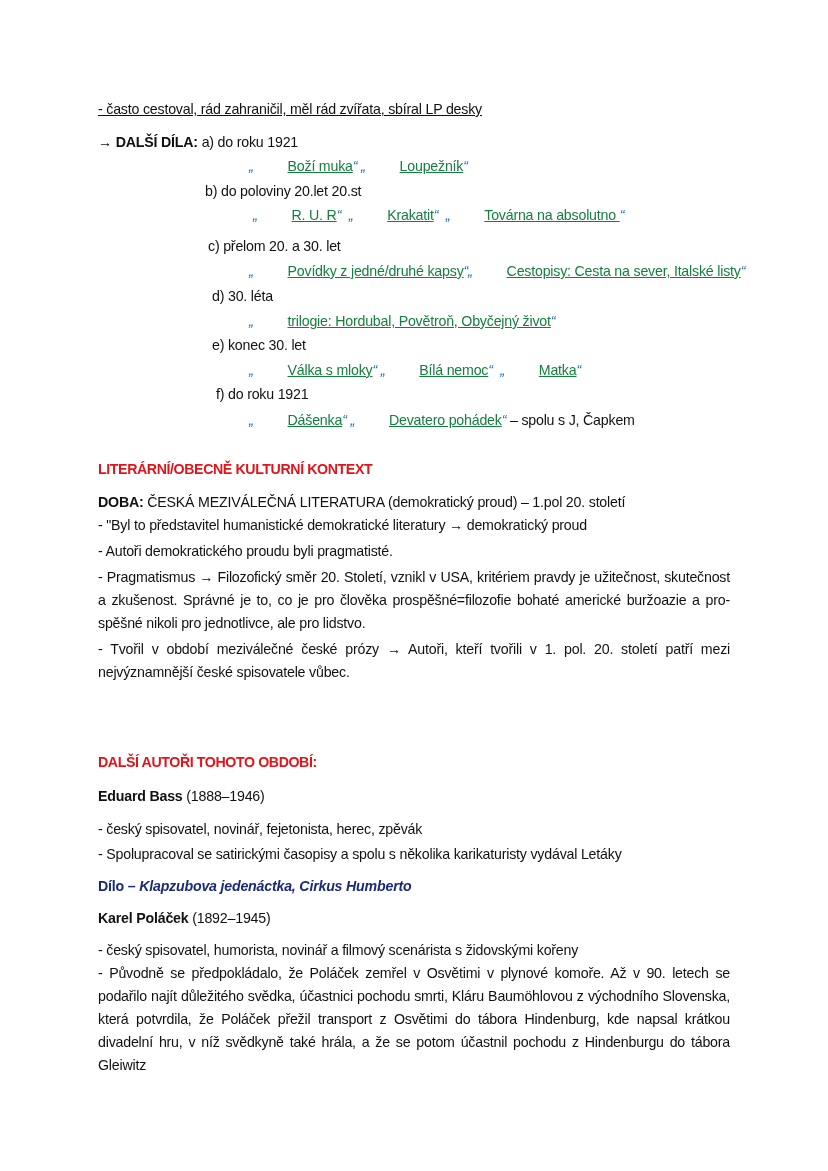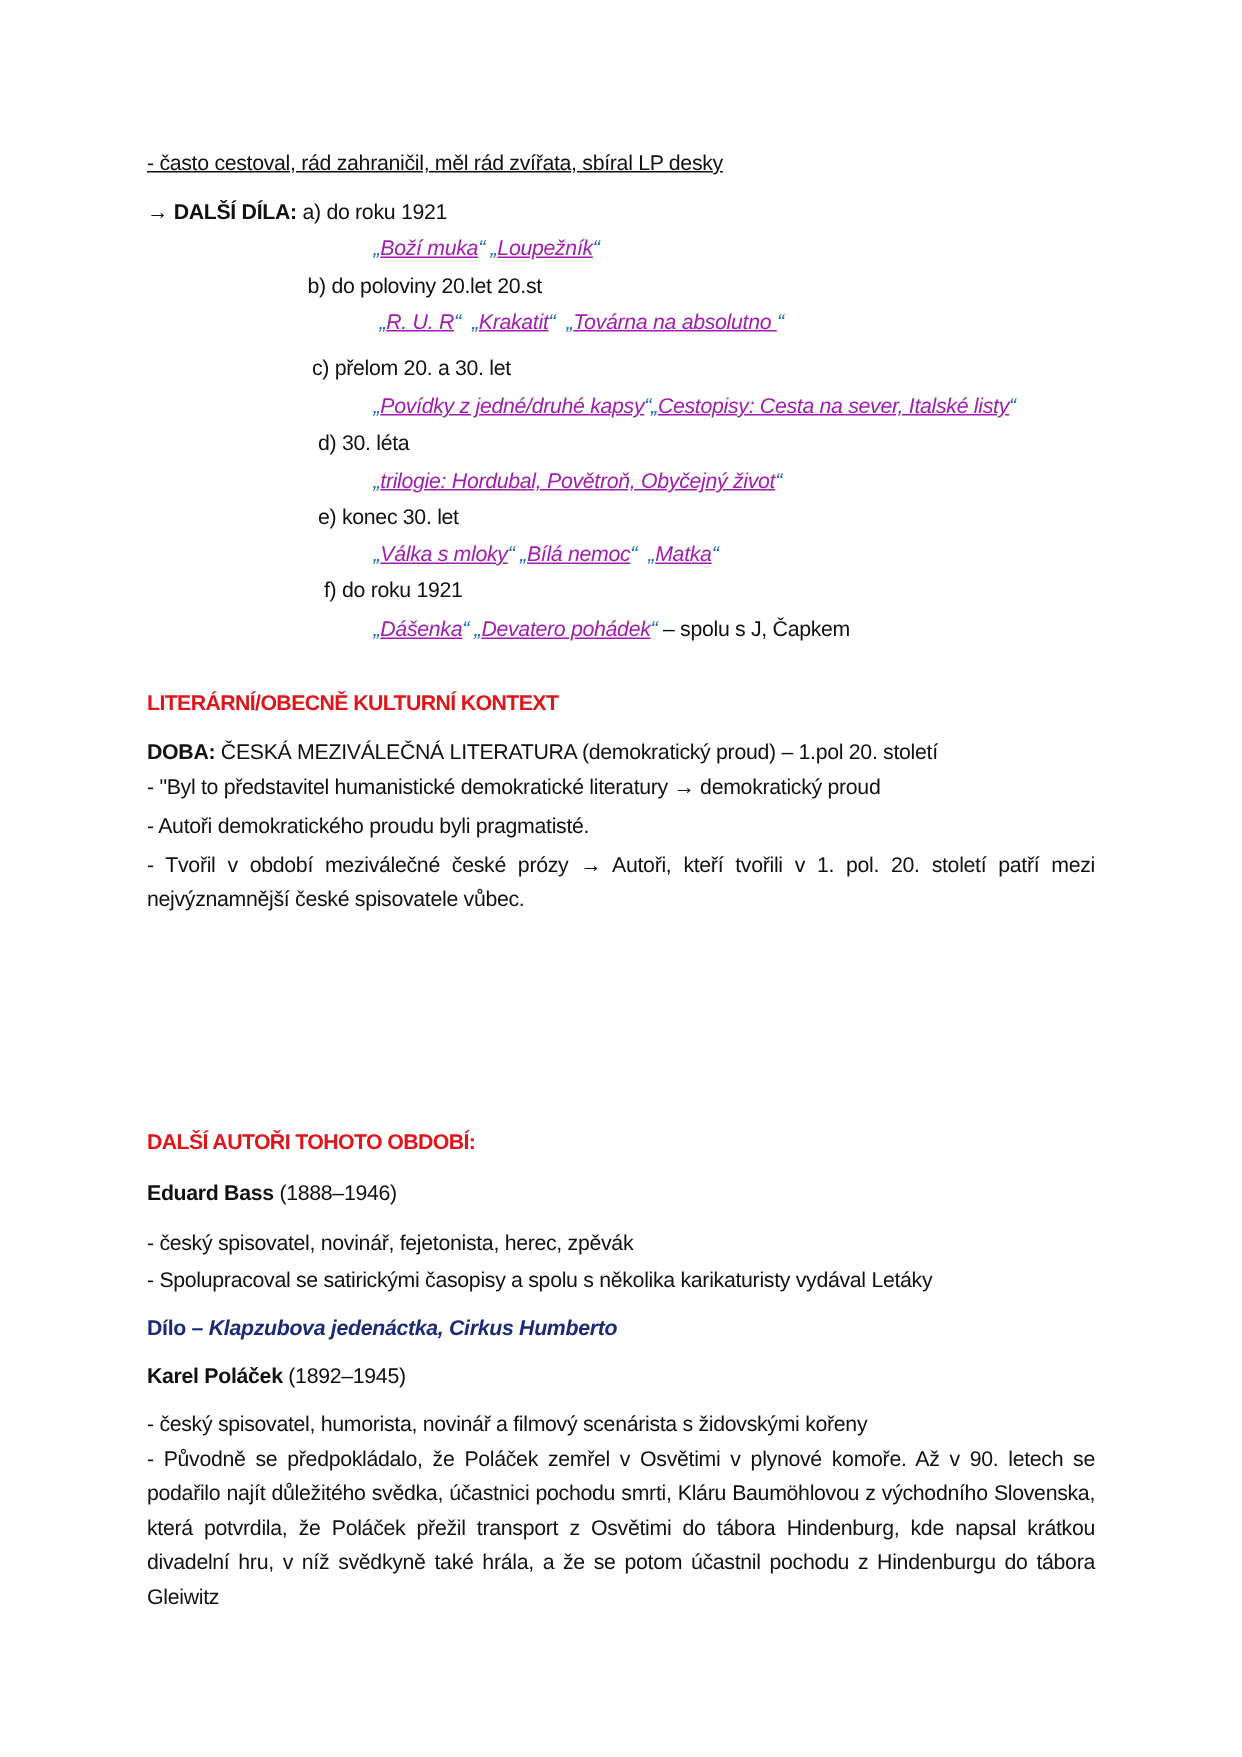--- a/index.html
+++ b/index.html
@@ -1,19 +1,19 @@
 <!DOCTYPE html>
 <html><head>
   <meta charset="utf-8">
   <style>
     html, body { margin: 0; padding: 0; background: #ffffff; }
     body { width: 828px; height: 1171px; position: relative; overflow: hidden;
       font-family: "Liberation Sans", sans-serif; color: #111; font-size: 14.2px; }
     .line { position: absolute; white-space: nowrap; line-height: 18px; letter-spacing: -0.2px; }
-    .lnk { color: #a21caf; font-style: italic; text-decoration: underline; }
+    .lnk { color: #15803d; text-decoration: underline; margin-left: 34px; }
     .q { color: #1f6fc6; font-style: italic; }
     .b { font-weight: bold; }
     .red { color: #e0151b; font-weight: bold; letter-spacing: -0.4px; }
     .navy { color: #1b2a78; font-weight: bold; }
     .navy i { font-style: italic; }
     .para { position: absolute; left: 98px; width: 632px; text-align: justify; line-height: 23px; letter-spacing: -0.2px; }
     .para p { margin: 0 0 3px 0; }
   </style>
 </head>
 <body>
@@ -56,20 +56,21 @@
 
 <div class="line red" style="left:98px; top:460px;">LITERÁRNÍ/OBECNĚ KULTURNÍ KONTEXT</div>
 
 <div class="line" style="left:98px; top:493px;">
   <span class="b">DOBA:</span><span> ČESKÁ MEZIVÁLEČNÁ LITERATURA (demokratický proud) – 1.pol 20. století</span>
 </div>
 
 <div class="para" style="top:514px;">
   <p>- "Byl to představitel humanistické demokratické literatury → demokratický proud</p>
   <p>- Autoři demokratického proudu byli pragmatisté.</p>
+  <p>- Pragmatismus → Filozofický směr 20. Století, vznikl v USA, kritériem pravdy je užitečnost, skutečnost a zkušenost. Správné je to, co je pro člověka prospěšné=filozofie bohaté americké buržoazie a pro-spěšné nikoli pro jednotlivce, ale pro lidstvo.</p>
   <p>- Tvořil v období meziválečné české prózy → Autoři, kteří tvořili v 1. pol. 20. století patří mezi nejvýznamnější české spisovatele vůbec.</p>
 </div>
 
 <div class="line red" style="left:98px; top:753px;">DALŠÍ AUTOŘI TOHOTO OBDOBÍ:</div>
 
 <div class="line" style="left:98px; top:787px;">
   <span class="b">Eduard Bass</span><span> (1888–1946)</span>
 </div>
 <div class="line" style="left:98px; top:820px;">- český spisovatel, novinář, fejetonista, herec, zpěvák</div>
 <div class="line" style="left:98px; top:845px;">- Spolupracoval se satirickými časopisy a spolu s několika karikaturisty vydával Letáky</div>

